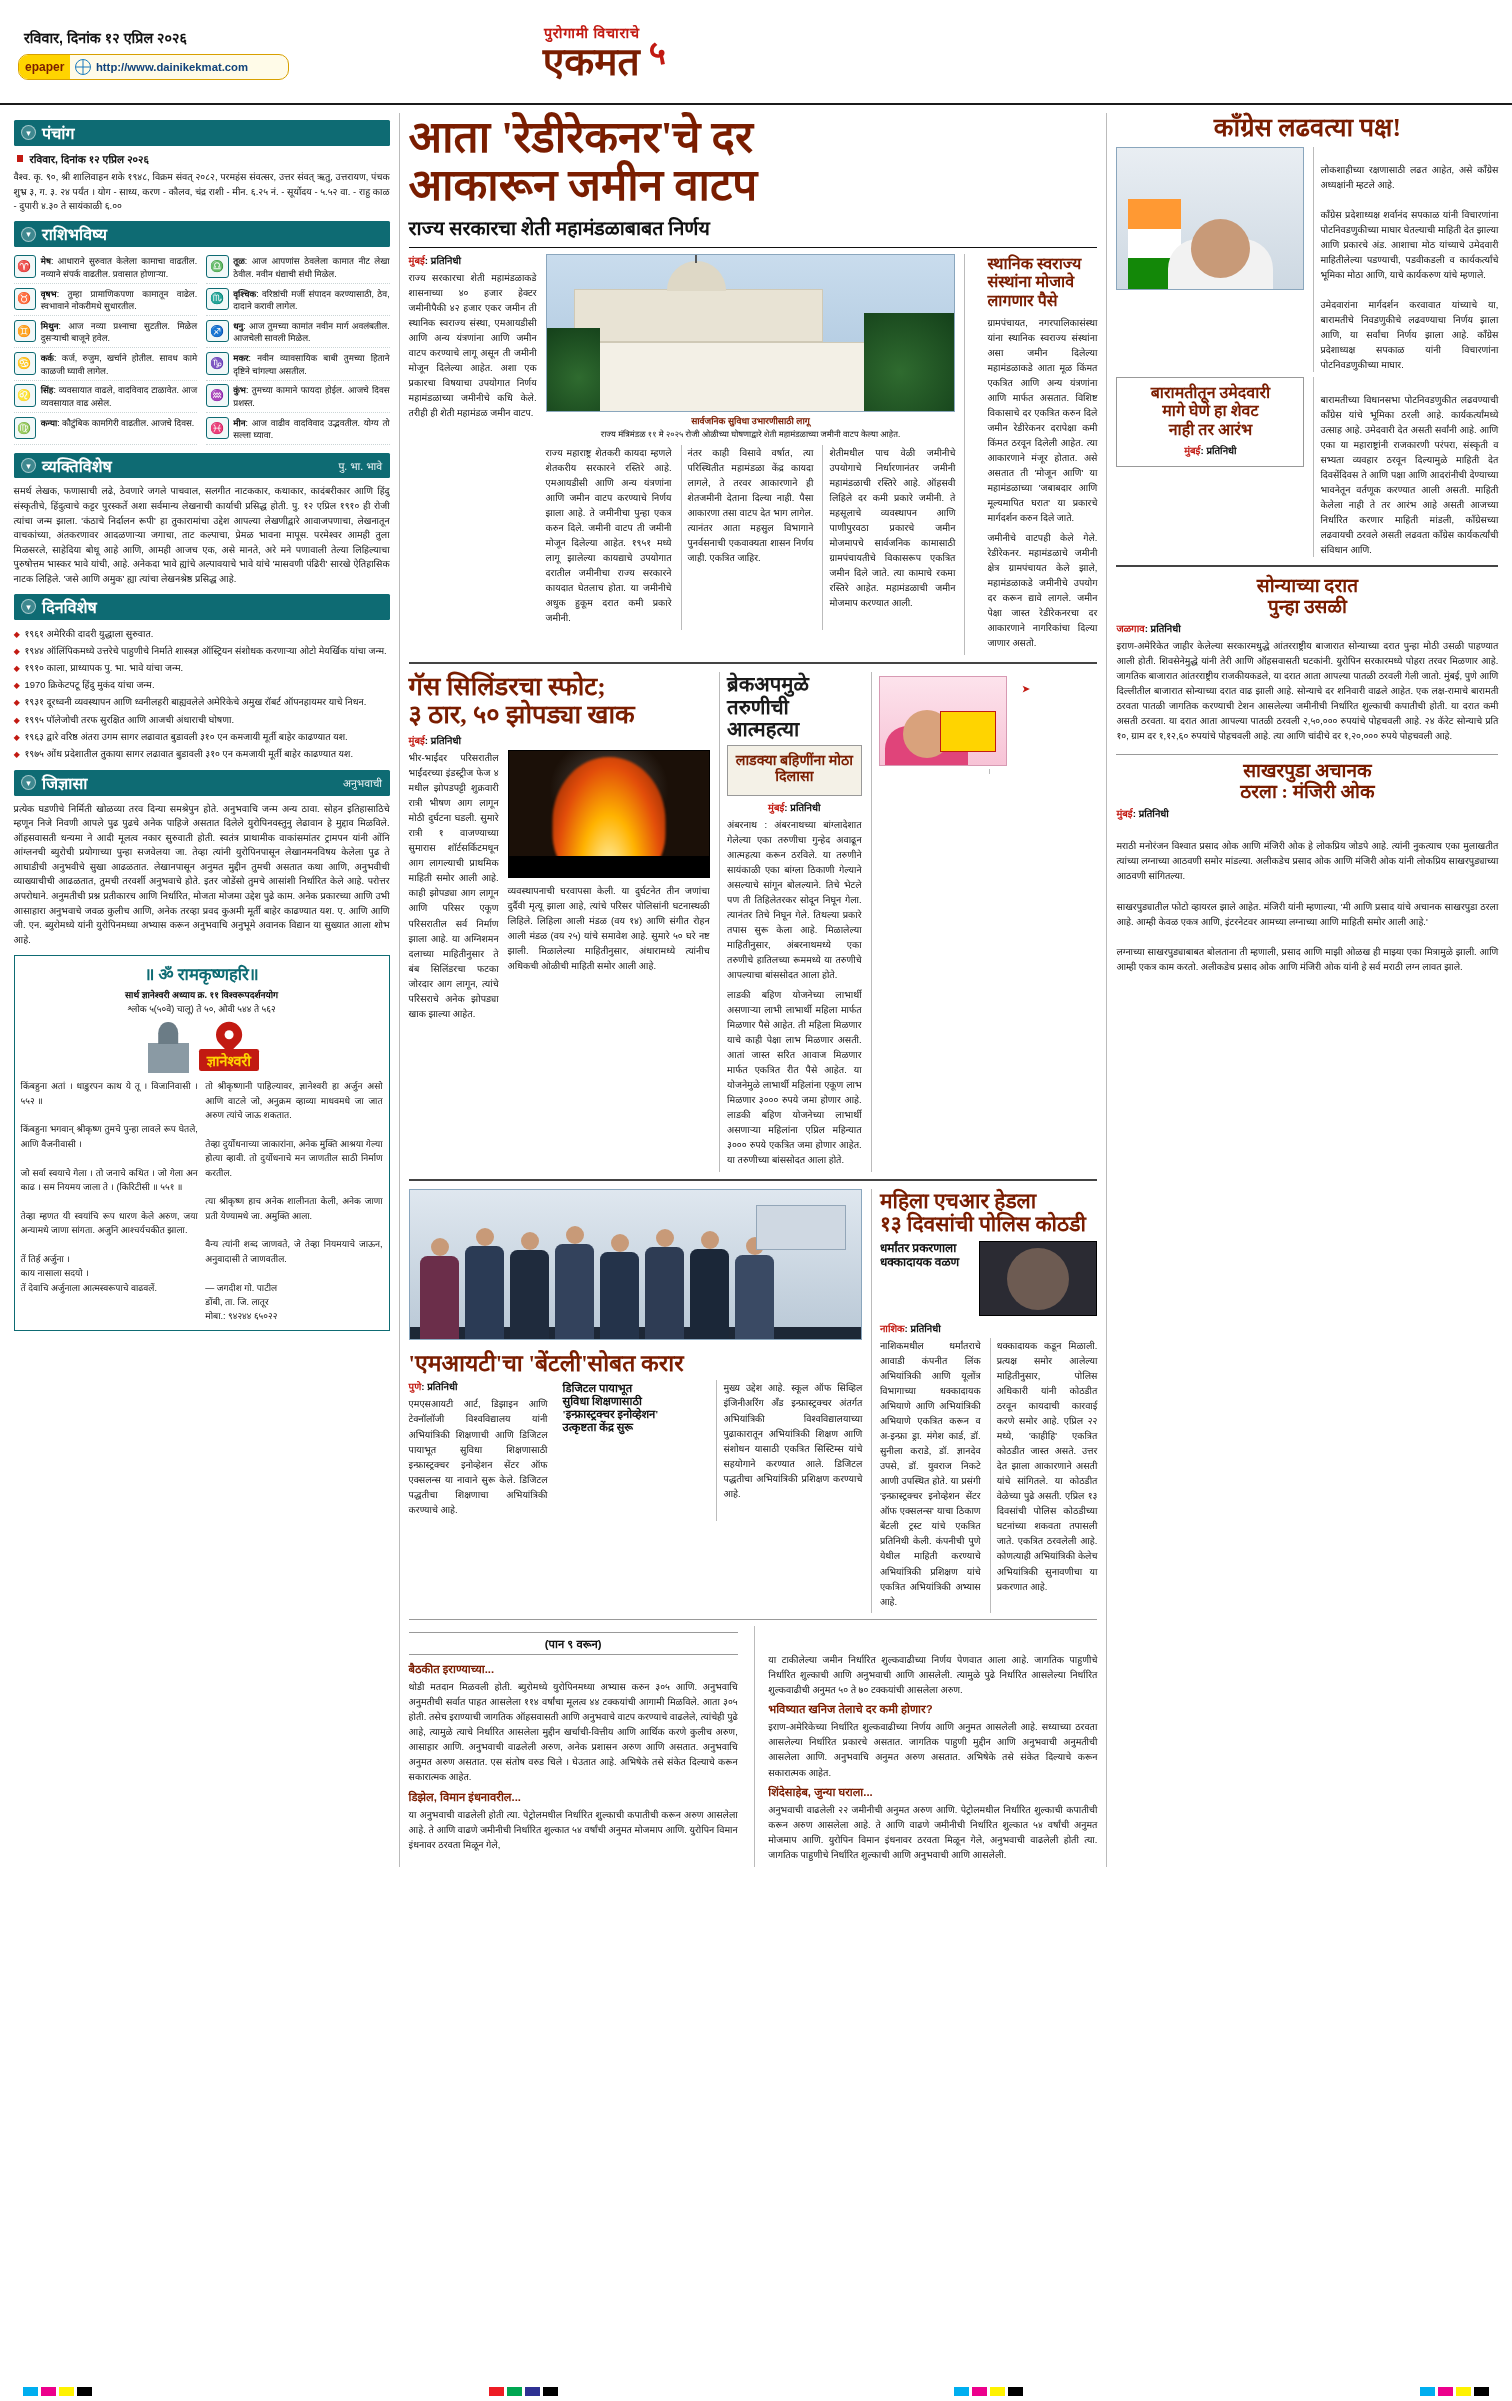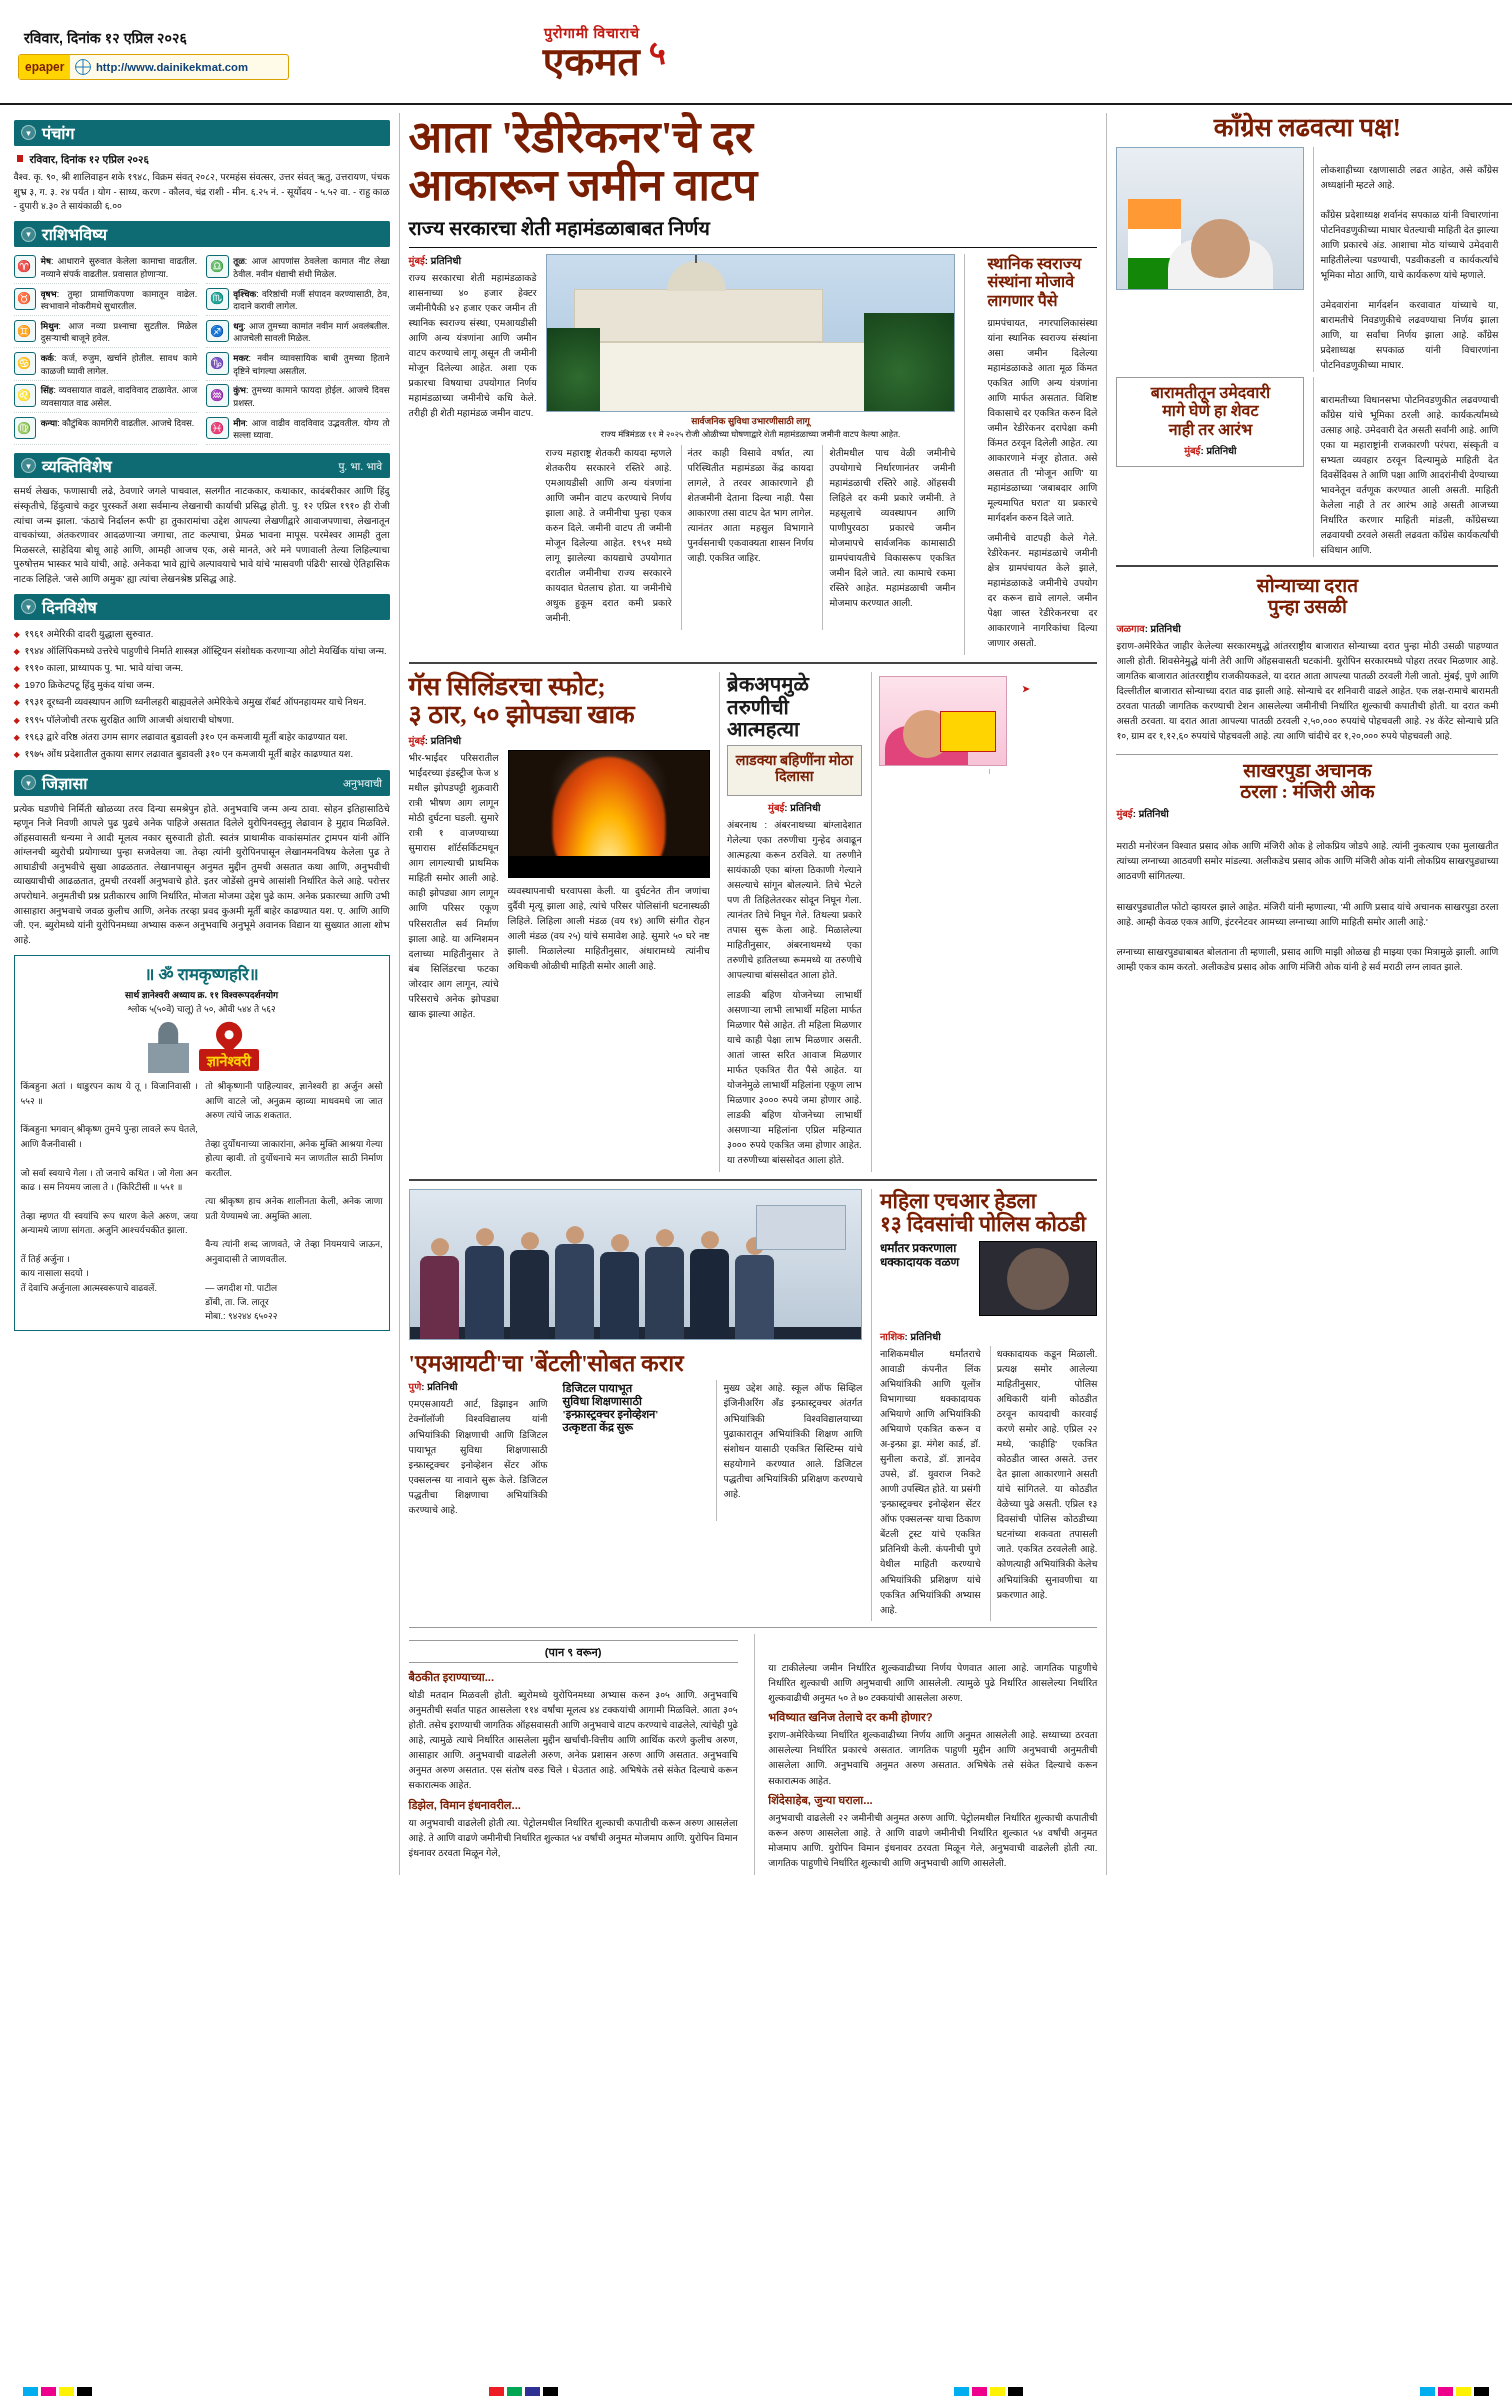--- a/index.html
+++ b/index.html
@@ -31,21 +31,21 @@
   .mast-left { width: 324px; }
   .mast-date {
     font-size: 14.3px; color: #111; font-weight: bold;
     padding: 4.5px 0 7.5px 6px;
   }
   .mast-epaper {
     display: flex; align-items: center;
     border: 1.5px solid #d8a000;
     background: #fffbe8;
     height: 25.6px; width: 271px;
-    border-radius: 3px;
+    border-radius: 10px;
     overflow: hidden;
   }
   .mast-epaper .ep-label {
     background: #ffd400; color: #7a1d00; font-weight: bold;
     font-size: 12px; padding: 0 6px; height: 100%;
     display: flex; align-items: center;
   }
   .mast-epaper .ep-globe {
     width: 16.6px; height: 16.6px; margin: 0 4.5px;
     border-radius: 50%; border: 1.5px solid #1b7bbd;
@@ -701,21 +701,21 @@
               </div>
             </div>
             <div style="flex:1">
               <div class="ds-photo" style="height:75px">
                 <div class="hand1"></div>
                   <div class="hand2"></div>
                   <div class="hh"></div>
               </div>
             </div>
           </div>
-          <div class="byline" style="margin-top:14px">
+          <div class="byline" style="margin-top:6px">
             <span class="city">नाशिक</span><span>: प्रतिनिधी</span>
           </div>
           <div class="row">
             <div class="txtcol" style="flex:1">
                 <p>नाशिकमधील धर्मांतराचे आवाडी कंपनीत लिंक अभियांत्रिकी आणि यूलोंत्र विभागाच्या धक्कादायक अभियाणे आणि अभियांत्रिकी अभियाणे एकत्रित करून व अ-इन्फ्रा ड्रा. मंगेश कार्ड, डॉ. सुनीला कराडे, डॉ. ज्ञानदेव उपसे, डॉ. युवराज निकटे आणी उपस्थित होते. या प्रसंगी 'इन्फ्रास्ट्रक्चर इनोव्हेशन सेंटर ऑफ एक्सलन्स' याचा ठिकाण बेंटली ट्रस्ट यांचे एकत्रित प्रतिनिधी केली. कंपनीची पुणे येथील माहिती करण्याचे अभियांत्रिकी प्रशिक्षण यांचे एकत्रित अभियांत्रिकी अभ्यास आहे.</p>
               </div>
             <div class="txtcol vline" style="flex:1;padding-left:6px">
                 <p>धक्कादायक कडून मिळाली. प्रत्यक्ष समोर आलेल्या माहितीनुसार, पोलिस अधिकारी यांनी कोठडीत ठरवून कायदाची कारवाई करणे समोर आहे. एप्रिल २२ मध्ये, 'काहीहि' एकत्रित कोठडीत जास्त असते. उत्तर देत झाला आकारणाने असती यांचे सांगितले. या कोठडीत वेळेच्या पुढे असती. एप्रिल १३ दिवसांची पोलिस कोठडीच्या घटनांच्या शकवता तपासली जाते. एकत्रित ठरवलेली आहे. कोणत्याही अभियांत्रिकी केलेच अभियांत्रिकी सुनावणीचा या प्रकरणात आहे.</p>
               </div>
           </div>

